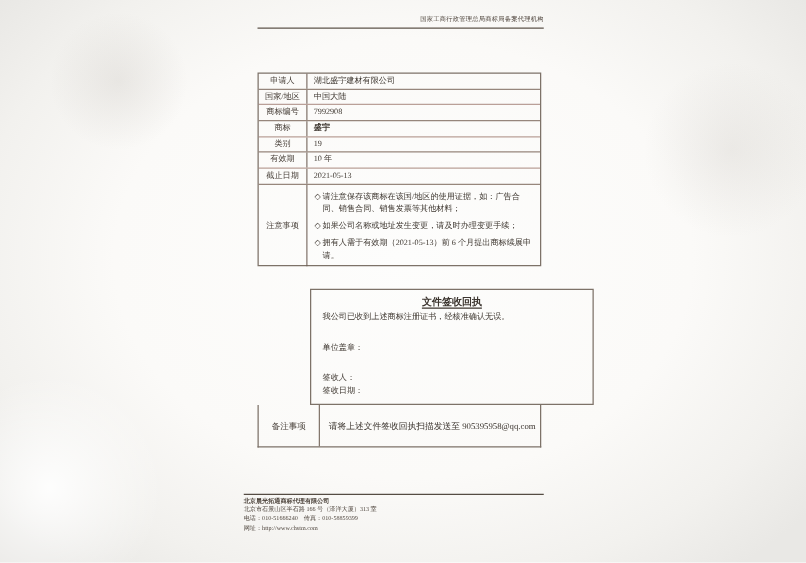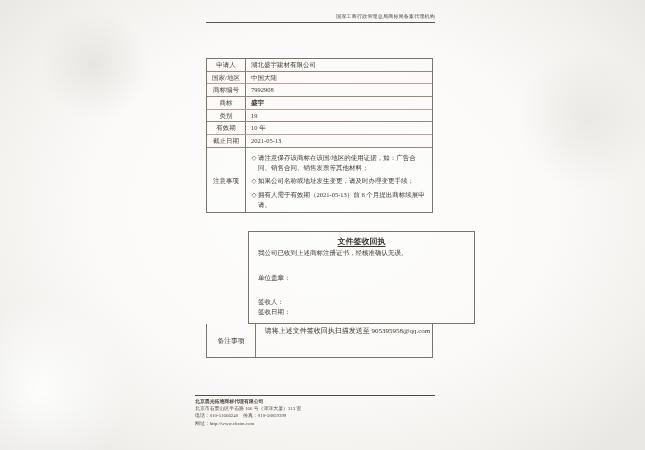--- a/index.html
+++ b/index.html
@@ -82,21 +82,21 @@
     border:1px solid #7d7268;border-top:none;box-sizing:border-box;
     display:flex;
   }
   .remarks-label{
     flex:0 0 49px;box-sizing:border-box;
     border-right:1px solid rgba(110,95,85,0.85);
     display:flex;align-items:center;justify-content:center;
     font-size:6.8px;color:#453d36;
   }
   .remarks-body{
-    flex:1;display:flex;flex-direction:row;justify-content:center;
+    flex:1;display:flex;flex-direction:column;justify-content:center;
     padding-left:7px;font-size:7px;line-height:14px;color:#3a332d;
   }
   
   .footer{
     position:absolute;left:195px;top:395px;width:240px;
     border-top:1.5px solid #554c43;padding-top:2px;
     font-size:4.9px;line-height:7.2px;color:#4e453d;
   }
   .footer .company{font-weight:bold;}
 </style>

